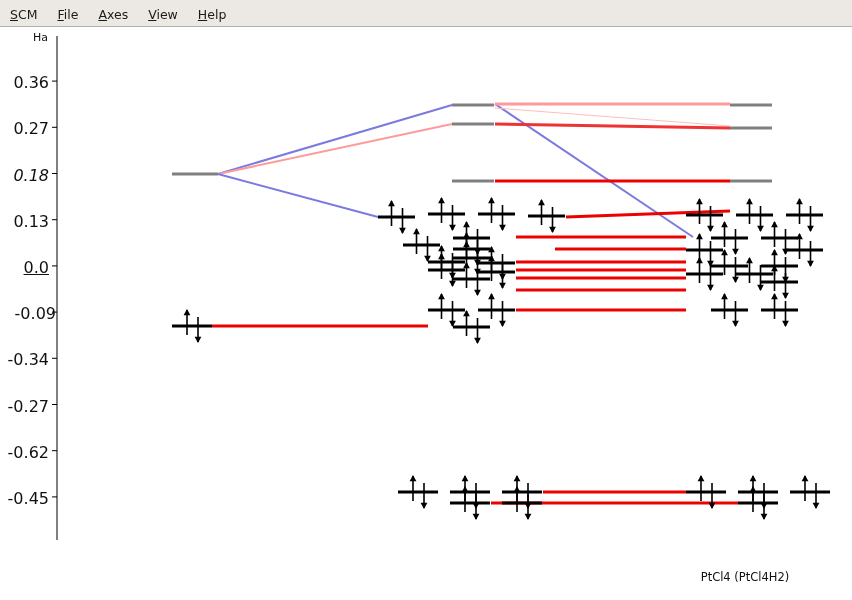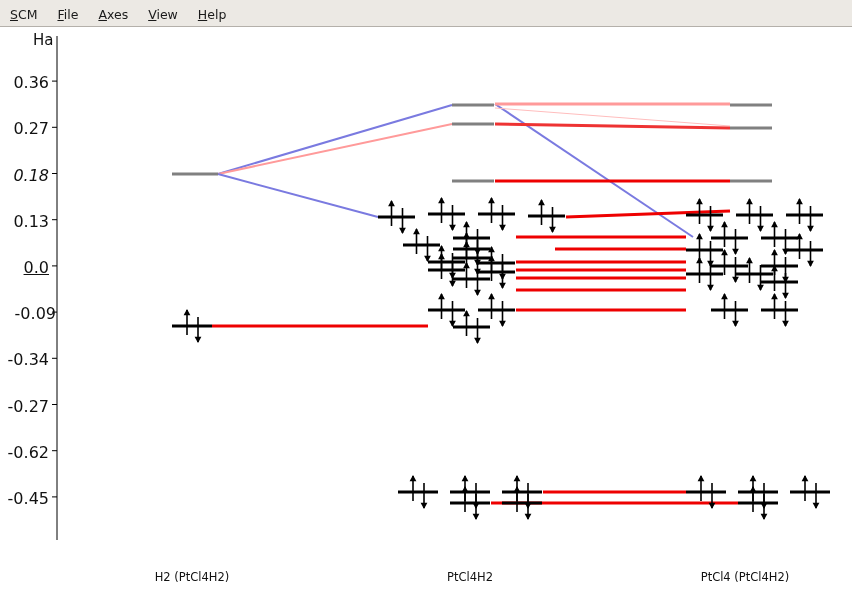--- a/index.html
+++ b/index.html
@@ -19,21 +19,21 @@
     white-space:nowrap;line-height:14px;
   }
   .menu-item .mn{text-decoration:underline;}
   
   #plot{
     position:absolute;left:0;top:27px;width:852px;height:573px;
     background:#ffffff;overflow:hidden;
   }
   #plot-svg{position:absolute;left:0;top:0;}
   .unit-label{
-    position:absolute;font-size:15px;color:#111;
+    position:absolute;font-size:11px;color:#111;
   }
   .ytick-label{
     position:absolute;font-size:16px;color:#111;text-align:right;
     width:46px;
   }
   .xaxis-label{
     position:absolute;font-size:11.5px;color:#111;text-align:center;
     white-space:nowrap;
   }
 </style>
@@ -458,16 +458,14 @@
     <div class="ytick-label" style="left: 3px; top: 46.1px;">0.36</div>
     <div class="ytick-label" style="left: 3px; top: 92.3px;">0.27</div>
     <div class="ytick-label" style="left: 3px; top: 138.5px; font-style: italic;">0.18</div>
     <div class="ytick-label" style="left: 3px; top: 184.7px;">0.13</div>
     <div class="ytick-label" style="left: 3px; top: 230.9px; text-decoration: underline;">0.0</div>
     <div class="ytick-label" style="left: 10px; top: 277.1px;">-0.09</div>
     <div class="ytick-label" style="left: 3px; top: 323.3px;">-0.34</div>
     <div class="ytick-label" style="left: 3px; top: 369.5px;">-0.27</div>
     <div class="ytick-label" style="left: 3px; top: 415.7px;">-0.62</div>
     <div class="ytick-label" style="left: 3px; top: 461.9px;">-0.45</div>
-    <div class="xaxis-label" style="left: 42px; width: 300px; top: 543px;">H2 (PtCl4H2)</div>
-    <div class="xaxis-label" style="left: 320px; width: 300px; top: 543px;">PtCl4H2</div>
     <div class="xaxis-label" style="left: 595px; width: 300px; top: 543px;">PtCl4 (PtCl4H2)</div>
   </div>
 
 </body></html>

